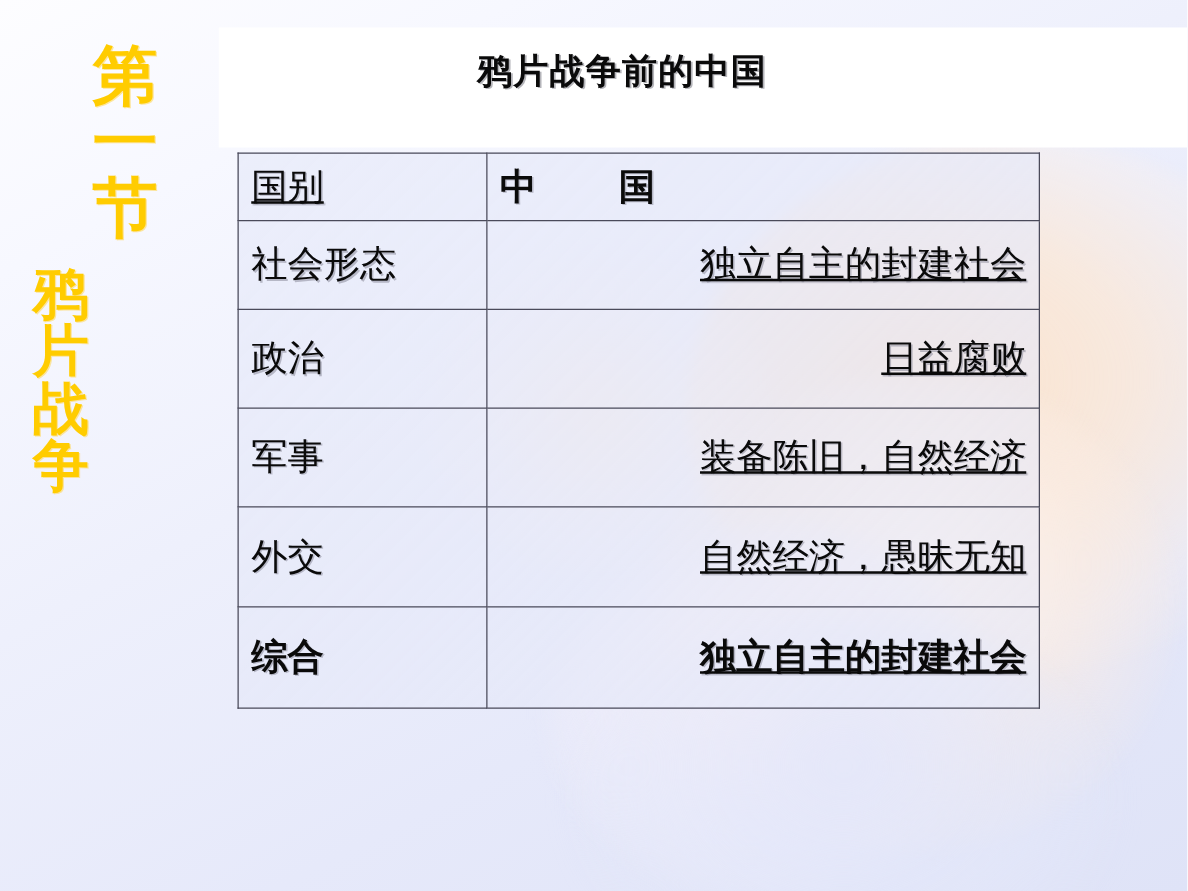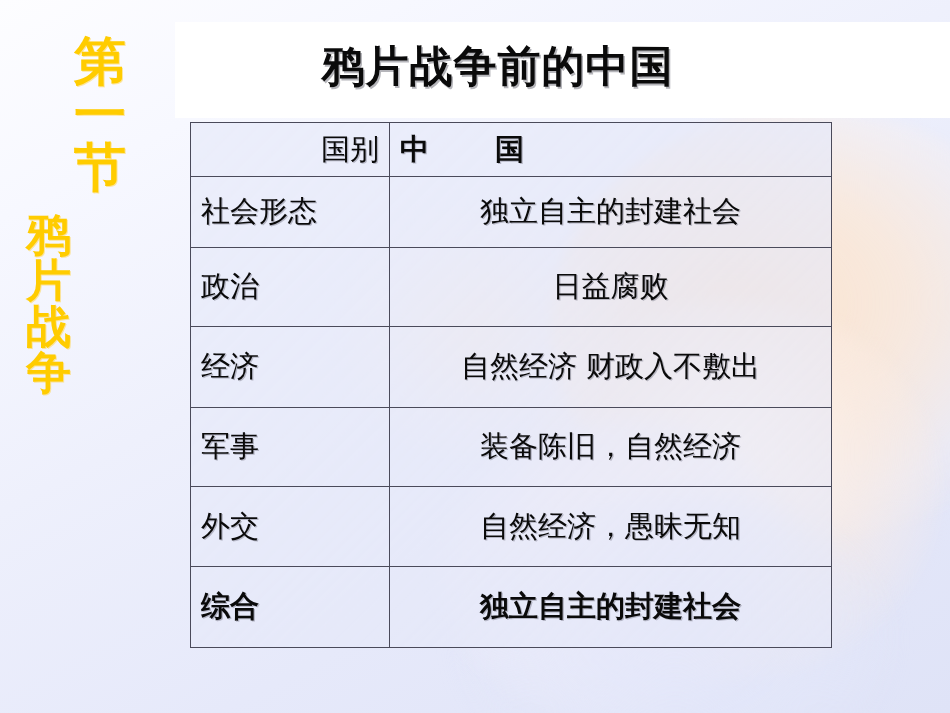--- a/index.html
+++ b/index.html
@@ -112,21 +112,21 @@
     height: 96px;
     background: #ffffff;
     z-index: 2;
   }
   #title-text {
     position: absolute;
     left: 0;
     right: 130px;
     top: 16px;
     text-align: center;
-    font-size: 43px;
+    font-size: 28px;
     font-weight: 700;
     color: #0a0a0a;
     font-family: "DejaVu Serif", "Liberation Serif", serif;
     text-shadow: 1.5px 1.5px 0 rgba(120,120,130,0.55);
     letter-spacing: 1px;
   }
 
   
   #cmp-table {
     position: absolute;
@@ -153,24 +153,24 @@
   #cmp-table .col-label { width: 178px; }
 
   tr.r-head td   { height: 53px; }
   tr.r-form td   { height: 70px; }
   tr.r-pol td    { height: 78px; }
   tr.r-eco td    { height: 80px; }
   tr.r-mil td    { height: 78px; }
   tr.r-dip td    { height: 79px; }
   tr.r-sum td    { height: 80px; }
 
-  .lbl-center { text-align: right; }
+  .lbl-center { text-align: left; text-decoration: underline; }
   .lbl-left   { text-align: left; padding-left: 16px; }
   .val-left   { text-align: left; padding-left: 12px; font-weight: bold; }
-  .val-center { text-align: center; }
+  .val-center { text-align: right; text-decoration: underline; }
 
   .c-blue { color: #1414cd; text-shadow: 1.2px 1.2px 0 rgba(120,120,150,0.45); }
   .c-red  { color: #e00000; font-weight: 700;
             text-shadow: 1.5px 1.5px 0 rgba(70,70,80,0.65); margin-top: 36px; }
 
   .gap-wide { display: inline-block; width: 66px; }
 </style>
 </head>
 <body>
 
@@ -205,24 +205,20 @@
       <tr class="r-form">
         <td class="col-label lbl-left">社会形态</td>
         <td class="val-center">独立自主的封建社会</td>
       </tr>
 
       <tr class="r-pol">
         <td class="col-label lbl-left">政治</td>
         <td class="val-center c-blue">日益腐败</td>
       </tr>
 
-      <tr class="r-eco">
-        <td class="col-label lbl-left">经济</td>
-        <td class="val-center">自然经济 财政入不敷出</td>
-      </tr>
 
       <tr class="r-mil">
         <td class="col-label lbl-left">军事</td>
         <td class="val-center c-blue">装备陈旧，自然经济</td>
       </tr>
 
       <tr class="r-dip">
         <td class="col-label lbl-left">外交</td>
         <td class="val-center">自然经济，愚昧无知</td>
       </tr>

